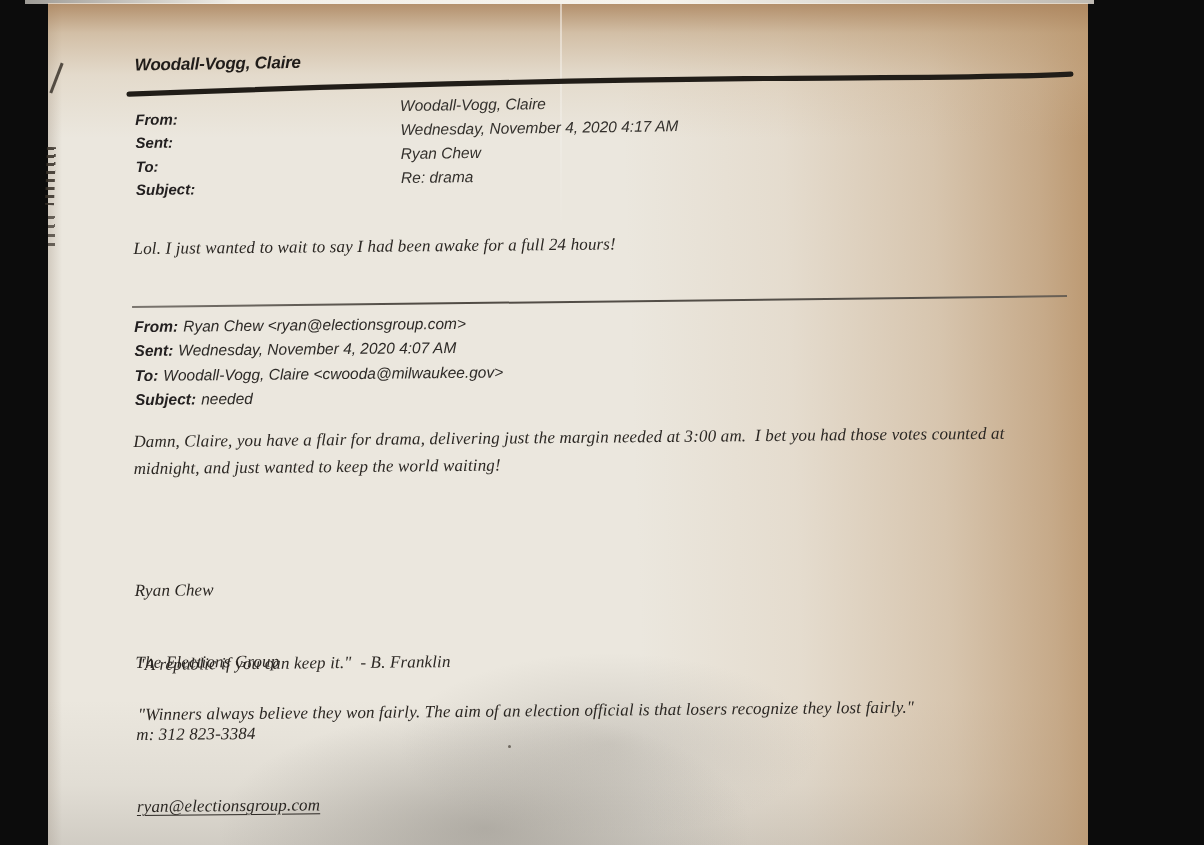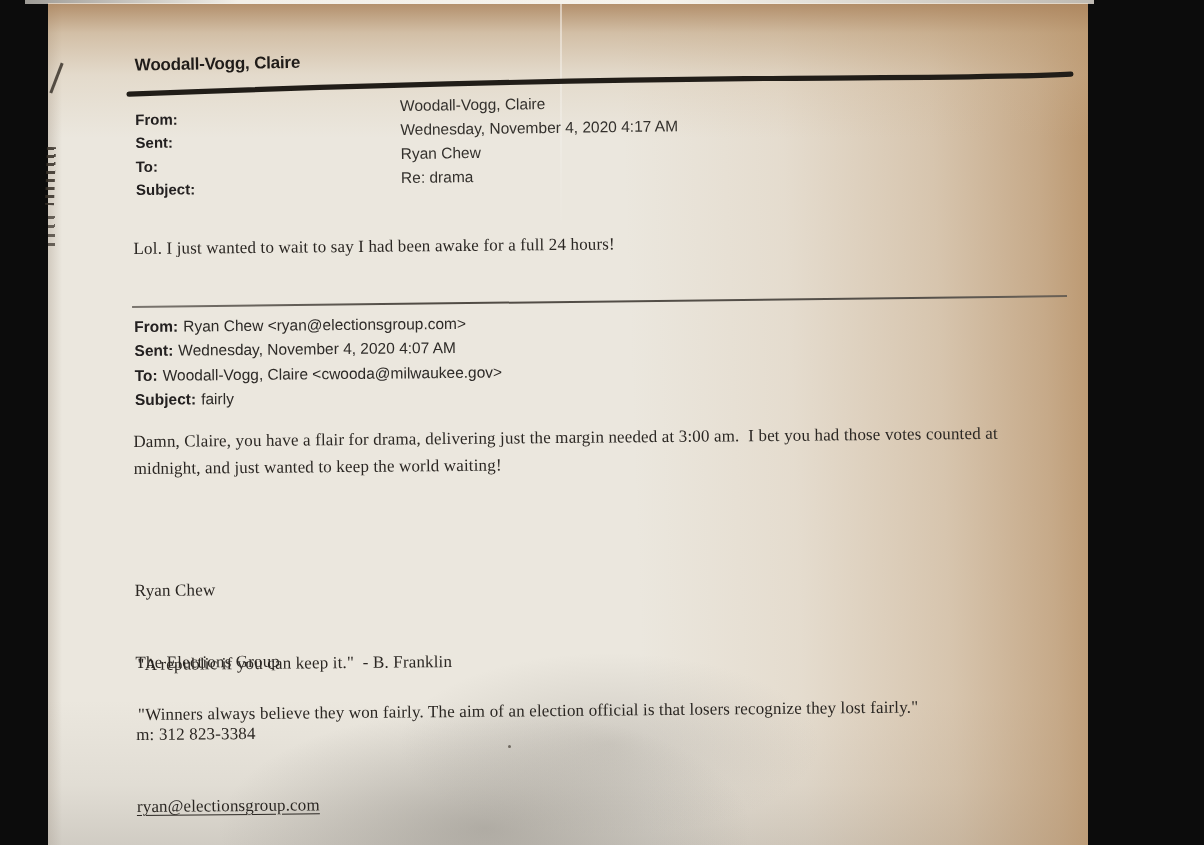--- a/index.html
+++ b/index.html
@@ -26,20 +26,21 @@
     width: 1040px; height: 842px;
     background:
       radial-gradient(ellipse 380px 170px at 42% 98%, rgba(139,135,128,0.50), rgba(139,135,128,0) 70%),
       radial-gradient(ellipse 300px 130px at 54% 88%, rgba(160,155,147,0.35), rgba(160,155,147,0) 70%),
       linear-gradient(180deg, rgba(172,133,94,0.90), rgba(190,158,120,0.55) 30px, rgba(205,180,148,0.25) 72px, rgba(205,180,148,0) 135px),
       linear-gradient(268deg, rgba(184,146,104,0.95) 0px, rgba(184,146,104,0.72) 55px, rgba(190,155,115,0.45) 160px, rgba(200,170,135,0.18) 310px, rgba(200,170,135,0) 470px),
       linear-gradient(0deg, rgba(168,163,155,0.40), rgba(168,163,155,0.15) 60px, rgba(168,163,155,0) 145px),
       linear-gradient(90deg, rgba(120,100,80,0.22), rgba(120,100,80,0) 14px),
       #ebe7de;
     z-index: 1;
+    font-style: italic;
   }
   .crease {
     position: absolute;
     left: 512px; top: 0; width: 2px; height: 230px;
     background: linear-gradient(180deg, rgba(255,255,255,0.5), rgba(255,255,255,0.12) 70%, rgba(255,255,255,0));
     z-index: 2;
   }
   .content {
     position: absolute;
     left: 0; top: 0; width: 1040px; height: 842px;
@@ -180,21 +181,21 @@
         <div class="qrow">
           <span class="qlabel">From:</span><span>Ryan Chew &lt;ryan@electionsgroup.com&gt;</span>
         </div>
         <div class="qrow">
           <span class="qlabel">Sent:</span><span>Wednesday, November 4, 2020 4:07 AM</span>
         </div>
         <div class="qrow">
           <span class="qlabel">To:</span><span>Woodall-Vogg, Claire &lt;cwooda@milwaukee.gov&gt;</span>
         </div>
         <div class="qrow">
-          <span class="qlabel">Subject:</span><span>fairly</span>
+          <span class="qlabel">Subject:</span><span>needed</span>
         </div>
       </div>
 
       <div class="abs serif quoted-body">Damn, Claire, you have a flair for drama, delivering just the margin needed at 3:00 am.  I bet you had those votes counted at midnight, and just wanted to keep the world waiting!</div>
 
       <div class="abs serif sig">
         <div>Ryan Chew</div>
         <div>The Elections Group</div>
         <div>m: 312 823-3384</div>
         <div class="sig-email">ryan@electionsgroup.com</div>

